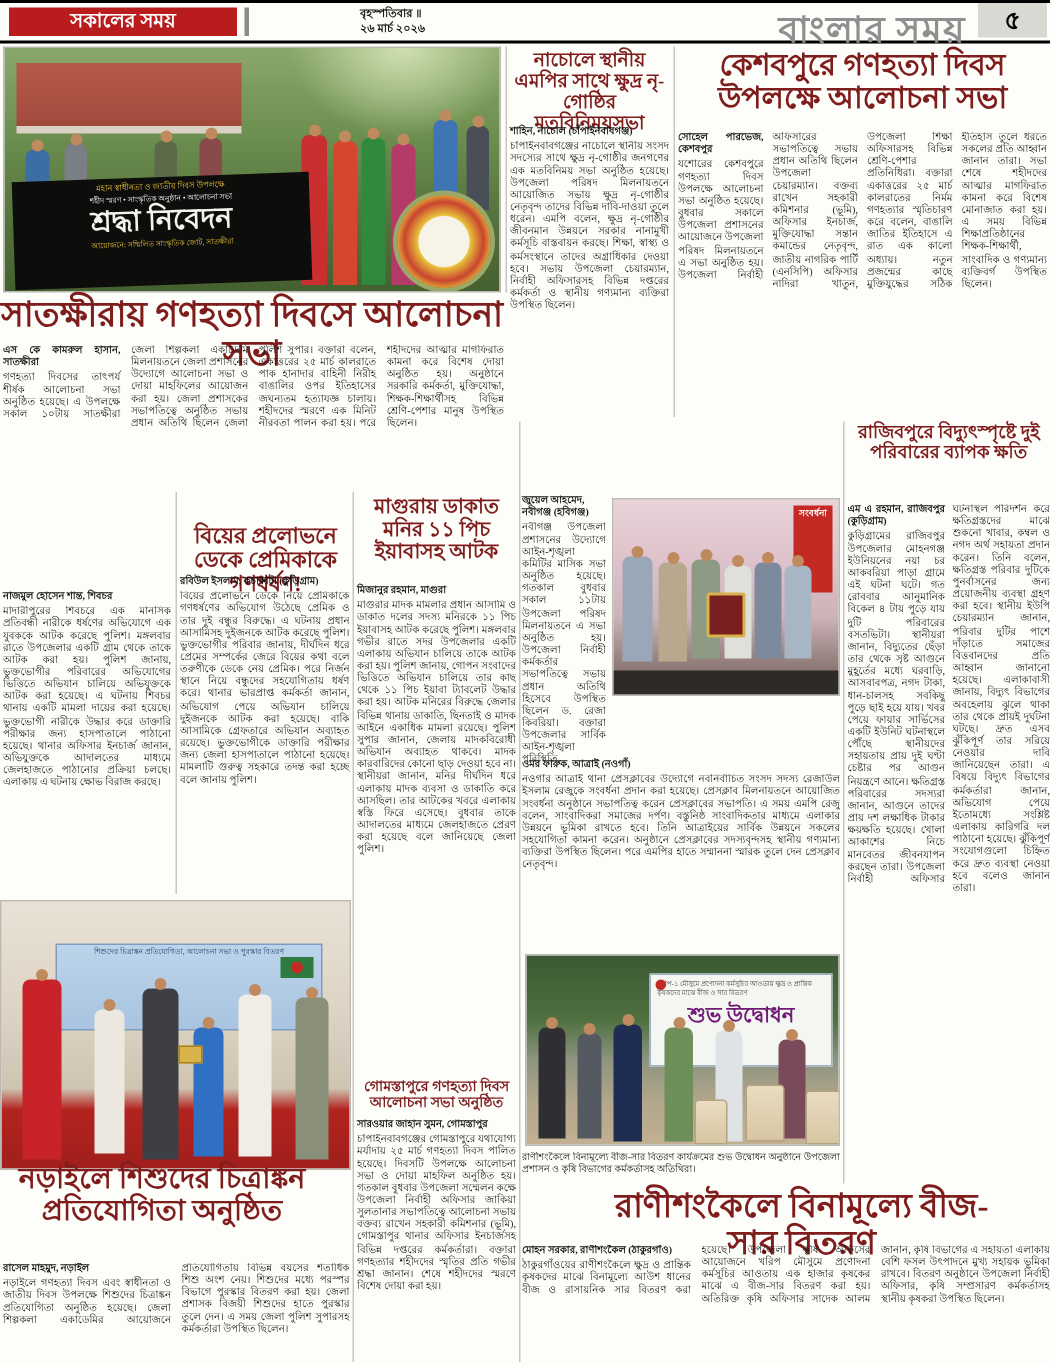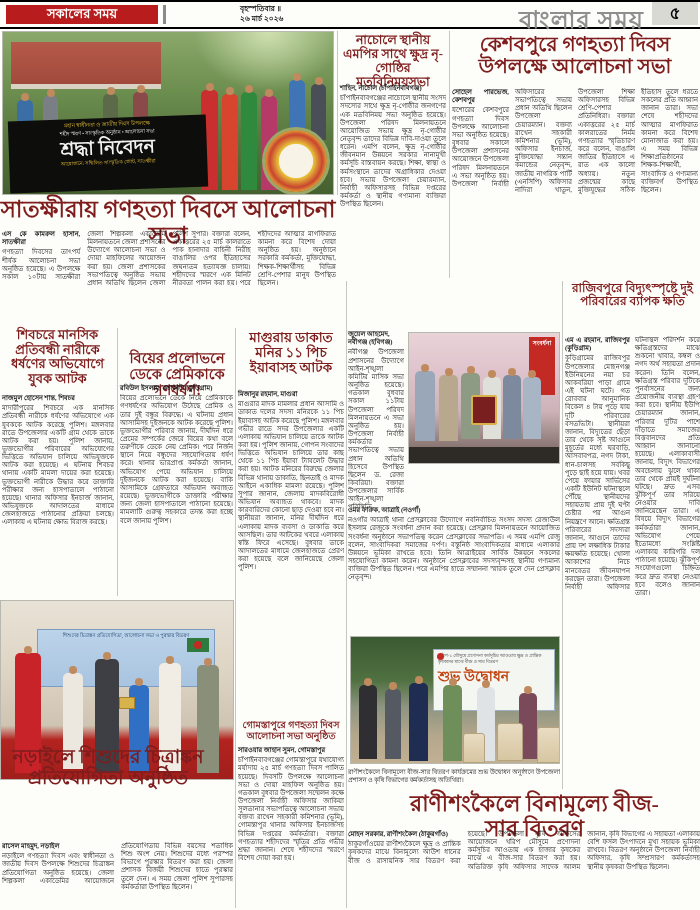--- a/index.html
+++ b/index.html
@@ -119,21 +119,20 @@
 
   <div class="vdiv" style="left:562px;top:281px;height:508px;"></div>
   <div class="abs headline" style="left:565px;top:282px;width:135px;font-size:12px;">রাজিবপুরে বিদ্যুৎস্পৃষ্টে দুই পরিবারের ব্যাপক ক্ষতি</div>
   <div class="abs" style="left:565px;top:336px;width:135px;height:452px;">
     <div class="bodytext" style="column-count:2;column-gap:5px;height:452px;">
       <span class="byline" style="display:block;">এম এ রহমান, রাজিবপুর (কুড়িগ্রাম)</span>
       <span>কুড়িগ্রামের রাজিবপুর উপজেলার মোহনগঞ্জ ইউনিয়নের নয়া চর আকবরিয়া পাড়া গ্রামে এই ঘটনা ঘটে। গত রোববার আনুমানিক বিকেল ৪ টায় পুড়ে যায় দুটি পরিবারের বসতভিটা। স্থানীয়রা জানান, বিদ্যুতের ছেঁড়া তার থেকে সৃষ্ট আগুনে মুহূর্তের মধ্যে ঘরবাড়ি, আসবাবপত্র, নগদ টাকা, ধান-চালসহ সবকিছু পুড়ে ছাই হয়ে যায়। খবর পেয়ে ফায়ার সার্ভিসের একটি ইউনিট ঘটনাস্থলে পৌঁছে স্থানীয়দের সহায়তায় প্রায় দুই ঘণ্টা চেষ্টার পর আগুন নিয়ন্ত্রণে আনে। ক্ষতিগ্রস্ত পরিবারের সদস্যরা জানান, আগুনে তাদের প্রায় দশ লক্ষাধিক টাকার ক্ষয়ক্ষতি হয়েছে। খোলা আকাশের নিচে মানবেতর জীবনযাপন করছেন তারা। উপজেলা নির্বাহী অফিসার ঘটনাস্থল পরিদর্শন করে ক্ষতিগ্রস্তদের মাঝে শুকনো খাবার, কম্বল ও নগদ অর্থ সহায়তা প্রদান করেন। তিনি বলেন, ক্ষতিগ্রস্ত পরিবার দুটিকে পুনর্বাসনের জন্য প্রয়োজনীয় ব্যবস্থা গ্রহণ করা হবে। স্থানীয় ইউপি চেয়ারম্যান জানান, পরিবার দুটির পাশে দাঁড়াতে সমাজের বিত্তবানদের প্রতি আহ্বান জানানো হয়েছে। এলাকাবাসী জানায়, বিদ্যুৎ বিভাগের অবহেলায় ঝুলে থাকা তার থেকে প্রায়ই দুর্ঘটনা ঘটছে। দ্রুত এসব ঝুঁকিপূর্ণ তার সরিয়ে নেওয়ার দাবি জানিয়েছেন তারা। এ বিষয়ে বিদ্যুৎ বিভাগের কর্মকর্তারা জানান, অভিযোগ পেয়ে ইতোমধ্যে সংশ্লিষ্ট এলাকায় কারিগরি দল পাঠানো হয়েছে। ঝুঁকিপূর্ণ সংযোগগুলো চিহ্নিত করে দ্রুত ব্যবস্থা নেওয়া হবে বলেও জানান তারা।</span>
     </div>
   </div>
 
-  <div class="abs headline" style="left:0;top:328px;width:115px;font-size:13px;">শিবচরে মানসিক প্রতিবন্ধী নারীকে ধর্ষণের অভিযোগে যুবক আটক</div>
   <div class="abs" style="left:2px;top:394px;width:112px;height:202px;">
     <div class="byline">নাজমুল হোসেন শান্ত, শিবচর</div>
     <div class="bodytext" style="height:190px;">মাদারীপুরের শিবচরে এক মানসিক প্রতিবন্ধী নারীকে ধর্ষণের অভিযোগে এক যুবককে আটক করেছে পুলিশ। মঙ্গলবার রাতে উপজেলার একটি গ্রাম থেকে তাকে আটক করা হয়। পুলিশ জানায়, ভুক্তভোগীর পরিবারের অভিযোগের ভিত্তিতে অভিযান চালিয়ে অভিযুক্তকে আটক করা হয়েছে। এ ঘটনায় শিবচর থানায় একটি মামলা দায়ের করা হয়েছে। ভুক্তভোগী নারীকে উদ্ধার করে ডাক্তারি পরীক্ষার জন্য হাসপাতালে পাঠানো হয়েছে। থানার অফিসার ইনচার্জ জানান, অভিযুক্তকে আদালতের মাধ্যমে জেলহাজতে পাঠানোর প্রক্রিয়া চলছে। এলাকায় এ ঘটনায় ক্ষোভ বিরাজ করছে।</div>
   </div>
   <div class="vdiv" style="left:117px;top:328px;height:268px;"></div>
 
   <div class="abs headline" style="left:119px;top:330px;width:116px;font-size:14.5px;margin-top:20px;">বিয়ের প্রলোভনে ডেকে প্রেমিকাকে গণধর্ষণ!</div>
   <div class="abs" style="left:120px;top:384px;width:113px;height:212px;">
     <div class="byline">রবিউল ইসলাম, কচাকাটা (কুড়িগ্রাম)</div>
     <div class="bodytext" style="height:200px;">বিয়ের প্রলোভনে ডেকে নিয়ে প্রেমিকাকে গণধর্ষণের অভিযোগ উঠেছে প্রেমিক ও তার দুই বন্ধুর বিরুদ্ধে। এ ঘটনায় প্রধান আসামিসহ দুইজনকে আটক করেছে পুলিশ। ভুক্তভোগীর পরিবার জানায়, দীর্ঘদিন ধরে প্রেমের সম্পর্কের জেরে বিয়ের কথা বলে তরুণীকে ডেকে নেয় প্রেমিক। পরে নির্জন স্থানে নিয়ে বন্ধুদের সহযোগিতায় ধর্ষণ করে। থানার ভারপ্রাপ্ত কর্মকর্তা জানান, অভিযোগ পেয়ে অভিযান চালিয়ে দুইজনকে আটক করা হয়েছে। বাকি আসামিকে গ্রেফতারে অভিযান অব্যাহত রয়েছে। ভুক্তভোগীকে ডাক্তারি পরীক্ষার জন্য জেলা হাসপাতালে পাঠানো হয়েছে। মামলাটি গুরুত্ব সহকারে তদন্ত করা হচ্ছে বলে জানায় পুলিশ।</div>
@@ -154,21 +153,21 @@
   </div>
 
   <div class="abs" style="left:348px;top:506px;width:212px;height:128px;">
     <div class="byline">ওমর ফারুক, আত্রাই (নওগাঁ)</div>
     <div class="bodytext" style="height:118px;">নওগাঁর আত্রাই থানা প্রেসক্লাবের উদ্যোগে নবনির্বাচিত সংসদ সদস্য রেজাউল ইসলাম রেজুকে সংবর্ধনা প্রদান করা হয়েছে। প্রেসক্লাব মিলনায়তনে আয়োজিত সংবর্ধনা অনুষ্ঠানে সভাপতিত্ব করেন প্রেসক্লাবের সভাপতি। এ সময় এমপি রেজু বলেন, সাংবাদিকরা সমাজের দর্পণ। বস্তুনিষ্ঠ সাংবাদিকতার মাধ্যমে এলাকার উন্নয়নে ভূমিকা রাখতে হবে। তিনি আত্রাইয়ের সার্বিক উন্নয়নে সকলের সহযোগিতা কামনা করেন। অনুষ্ঠানে প্রেসক্লাবের সদস্যবৃন্দসহ স্থানীয় গণ্যমান্য ব্যক্তিরা উপস্থিত ছিলেন। পরে এমপির হাতে সম্মাননা স্মারক তুলে দেন প্রেসক্লাব নেতৃবৃন্দ।</div>
   </div>
 
   <div class="photo" style="left:350px;top:636px;width:210px;height:128px;background:linear-gradient(180deg,#3c5a33 0%,#4f7040 34%,#8d9480 55%,#b3a78c 78%,#c2b092 100%);">
     <div class="abs" style="left:82px;top:12px;width:122px;height:62px;background:#f4f6f2;border:1px solid #9fb0c5;padding:3px 4px;box-sizing:border-box;">
       <div style="font-size:4.5px;color:#444;line-height:1.3;">খরিপ-১ মৌসুমে প্রণোদনা কর্মসূচির আওতায় ক্ষুদ্র ও প্রান্তিক কৃষকদের মাঝে বীজ ও সার বিতরণ</div>
-      <div style="font-size:14px;font-weight:bold;color:#c2410c;text-align:left;">শুভ উদ্বোধন</div>
+      <div style="font-size:14px;font-weight:bold;color:#701a75;text-align:center;">শুভ উদ্বোধন</div>
       <div class="abs" style="left:3px;top:3px;width:7px;height:7px;border-radius:50%;background:#c22a23;"></div>
     </div>
     <div class="person" style="left:8px;top:48px;width:18px;height:74px;background:#2e2e33;"></div>
     <div class="person" style="left:34px;top:52px;width:16px;height:70px;background:#555a62;"></div>
     <div class="person" style="left:58px;top:46px;width:19px;height:78px;background:#1f2d52;"></div>
     <div class="person" style="left:92px;top:48px;width:19px;height:76px;background:#6f8f5a;"></div>
     <div class="person" style="left:126px;top:50px;width:18px;height:74px;background:#dfe3e6;"></div>
     <div class="person" style="left:168px;top:56px;width:18px;height:66px;background:#7a4a5a;"></div>
     <div class="sack" style="left:146px;top:86px;width:24px;height:36px;"></div>
     <div class="sack" style="left:186px;top:90px;width:22px;height:34px;"></div>
@@ -185,21 +184,21 @@
     </div>
     <div class="person" style="left:14px;top:52px;width:26px;height:120px;background:#c9232a;"></div>
     <div class="person" style="left:62px;top:72px;width:20px;height:96px;background:#ece8df;"></div>
     <div class="person" style="left:94px;top:58px;width:24px;height:114px;background:#3d3f45;"></div>
     <div class="person" style="left:128px;top:84px;width:20px;height:86px;background:#2f6fc4;"></div>
     <div class="person" style="left:158px;top:62px;width:22px;height:108px;background:#f1ede4;"></div>
     <div class="person" style="left:196px;top:64px;width:22px;height:108px;background:#8a8f7a;"></div>
     <div class="abs" style="left:118px;top:96px;width:14px;height:10px;background:#d8b24a;border:1px solid #a8822a;"></div>
   </div>
 
-  <div class="abs headline" style="left:0;top:746px;width:216px;font-size:19px;">নড়াইলে শিশুদের চিত্রাঙ্কন প্রতিযোগিতা অনুষ্ঠিত</div>
+  <div class="abs headline" style="left:0;top:776px;width:216px;font-size:19px;">নড়াইলে শিশুদের চিত্রাঙ্কন প্রতিযোগিতা অনুষ্ঠিত</div>
   <div class="abs" style="left:2px;top:842px;width:231px;height:66px;">
     <div class="bodytext" style="column-count:2;column-gap:7px;height:66px;">
       <span class="byline" style="display:block;">রাসেল মাহমুদ, নড়াইল</span>
       <span>নড়াইলে গণহত্যা দিবস এবং স্বাধীনতা ও জাতীয় দিবস উপলক্ষে শিশুদের চিত্রাঙ্কন প্রতিযোগিতা অনুষ্ঠিত হয়েছে। জেলা শিল্পকলা একাডেমির আয়োজনে প্রতিযোগিতায় বিভিন্ন বয়সের শতাধিক শিশু অংশ নেয়। শিশুদের মধ্যে পরস্পর বিভাগে পুরস্কার বিতরণ করা হয়। জেলা প্রশাসক বিজয়ী শিশুদের হাতে পুরস্কার তুলে দেন। এ সময় জেলা পুলিশ সুপারসহ কর্মকর্তারা উপস্থিত ছিলেন।</span>
     </div>
   </div>
 
   <div class="abs headline" style="left:348px;top:792px;width:281px;font-size:22px;margin-left:46px;">রাণীশংকৈলে বিনামূল্যে বীজ-সার বিতরণ</div>
   <div class="abs" style="left:348px;top:830px;width:352px;height:78px;">
     <div class="bodytext" style="column-count:3;column-gap:7px;height:78px;">

